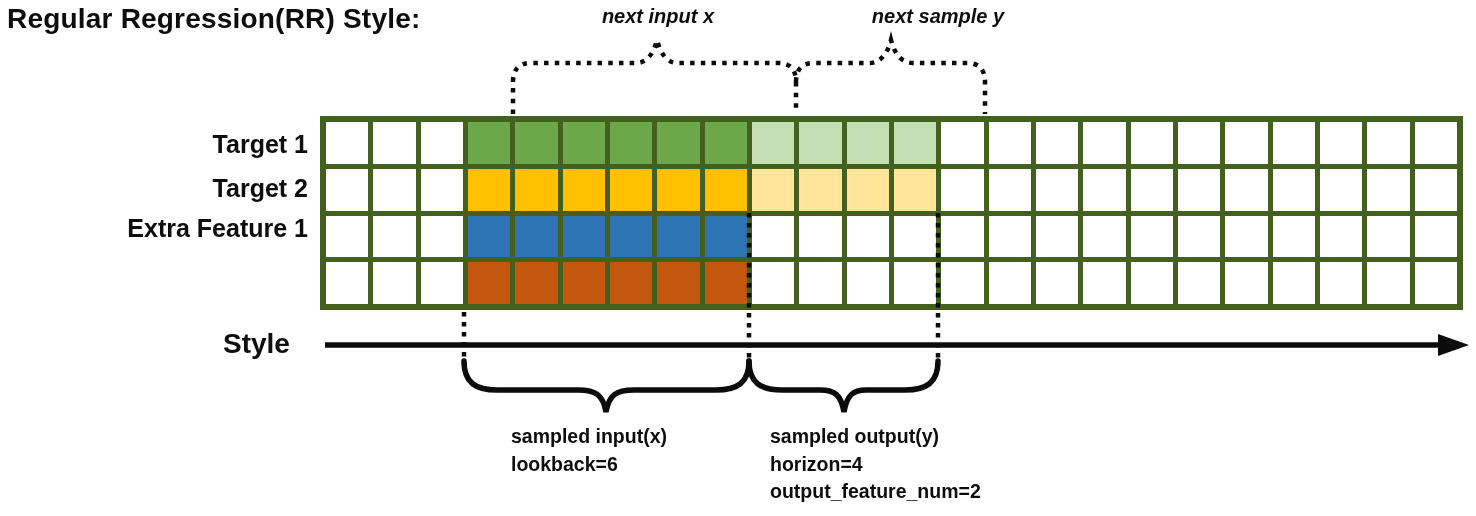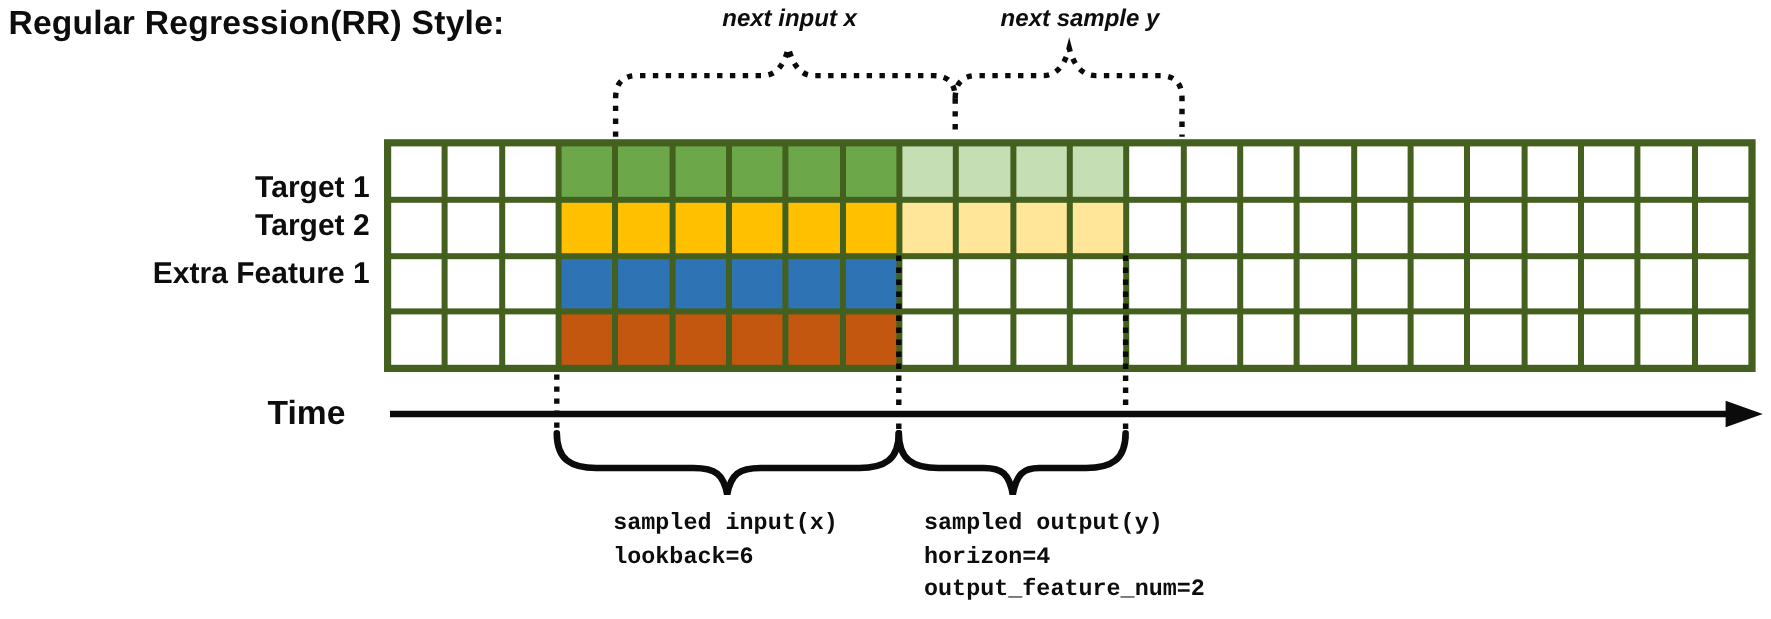--- a/index.html
+++ b/index.html
@@ -22,21 +22,21 @@
   .brace-label {
     position: absolute;
     top: 5px;
     transform: translateX(-50%);
     font-size: 20px;
     font-style: italic;
     font-weight: 600;
     white-space: nowrap;
   }
   .brace-label.x { left: 658px; }
-  .brace-label.y { left: 900px; }
+  .brace-label.y { left: 938px; }
   .row-label {
     position: absolute;
     left: 0;
     width: 308px;
     height: 48px;
     line-height: 48px;
     text-align: right;
     font-size: 25px;
     font-weight: 700;
     white-space: nowrap;
@@ -65,36 +65,35 @@
     left: 0; top: 0;
     pointer-events: none;
   }
   .param-block {
     position: absolute;
     top: 423px;
     font-size: 19.5px;
     font-weight: 600;
     line-height: 27.5px;
     white-space: nowrap;
-    font-family: Liberation Mono, monospace;
   }
   .param-block.input { left: 511px; }
   .param-block.output { left: 770px; }
 </style>
 </head>
 <body>
 
 <div class="stage">
 
   <div class="title">Regular Regression(RR) Style:</div>
 
   <div class="brace-label x">next input x</div>
   <div class="brace-label y">next sample y</div>
 
-  <div class="row-label" style="top:132px">Target 1</div>
+  <div class="row-label" style="top:120px">Target 1</div>
   <div class="row-label" style="top:164px">Target 2</div>
   <div class="row-label" style="top:204px">Extra Feature 1</div>
 
   <div class="grid" id="grid">
       <div class="cell" style="background: rgb(255, 255, 255);"></div>
       <div class="cell" style="background: rgb(255, 255, 255);"></div>
       <div class="cell" style="background: rgb(255, 255, 255);"></div>
       <div class="cell" style="background: rgb(108, 168, 74);"></div>
       <div class="cell" style="background: rgb(108, 168, 74);"></div>
       <div class="cell" style="background: rgb(108, 168, 74);"></div>
@@ -183,21 +182,21 @@
       <div class="cell" style="background: rgb(255, 255, 255);"></div>
       <div class="cell" style="background: rgb(255, 255, 255);"></div>
       <div class="cell" style="background: rgb(255, 255, 255);"></div>
       <div class="cell" style="background: rgb(255, 255, 255);"></div>
       <div class="cell" style="background: rgb(255, 255, 255);"></div>
       <div class="cell" style="background: rgb(255, 255, 255);"></div>
       <div class="cell" style="background: rgb(255, 255, 255);"></div>
       <div class="cell" style="background: rgb(255, 255, 255);"></div>
     </div>
 
-  <div class="time-label">Time</div>
+  <div class="time-label">Style</div>
 
   <svg class="overlay" width="1476" height="516" viewBox="0 0 1476 516">
 
     <path d="M 513 114 L 513 82 Q 513 63 531 63 L 636 63 Q 651 63 657 40 Q 663 63 678 63 L 778 63 Q 796 63 796 82 L 796 114" fill="none" stroke="#0b0b0b" stroke-width="4.5" stroke-dasharray="4.5 6.2"></path>
 
     <path d="M 796 82 Q 796 63 814 63 L 869 63 Q 885 63 891 40 Q 897 63 913 63 L 967 63 Q 985 63 985 82 L 985 114" fill="none" stroke="#0b0b0b" stroke-width="4.5" stroke-dasharray="4.5 6.2"></path>
 
     <path d="M 464 312 L 464 366" fill="none" stroke="#0b0b0b" stroke-width="4.5" stroke-dasharray="4.5 5.5"></path>
     <path d="M 749 213 L 749 366" fill="none" stroke="#0b0b0b" stroke-width="4.5" stroke-dasharray="4.5 5.5"></path>
     <path d="M 938 213 L 938 366" fill="none" stroke="#0b0b0b" stroke-width="4.5" stroke-dasharray="4.5 5.5"></path>

